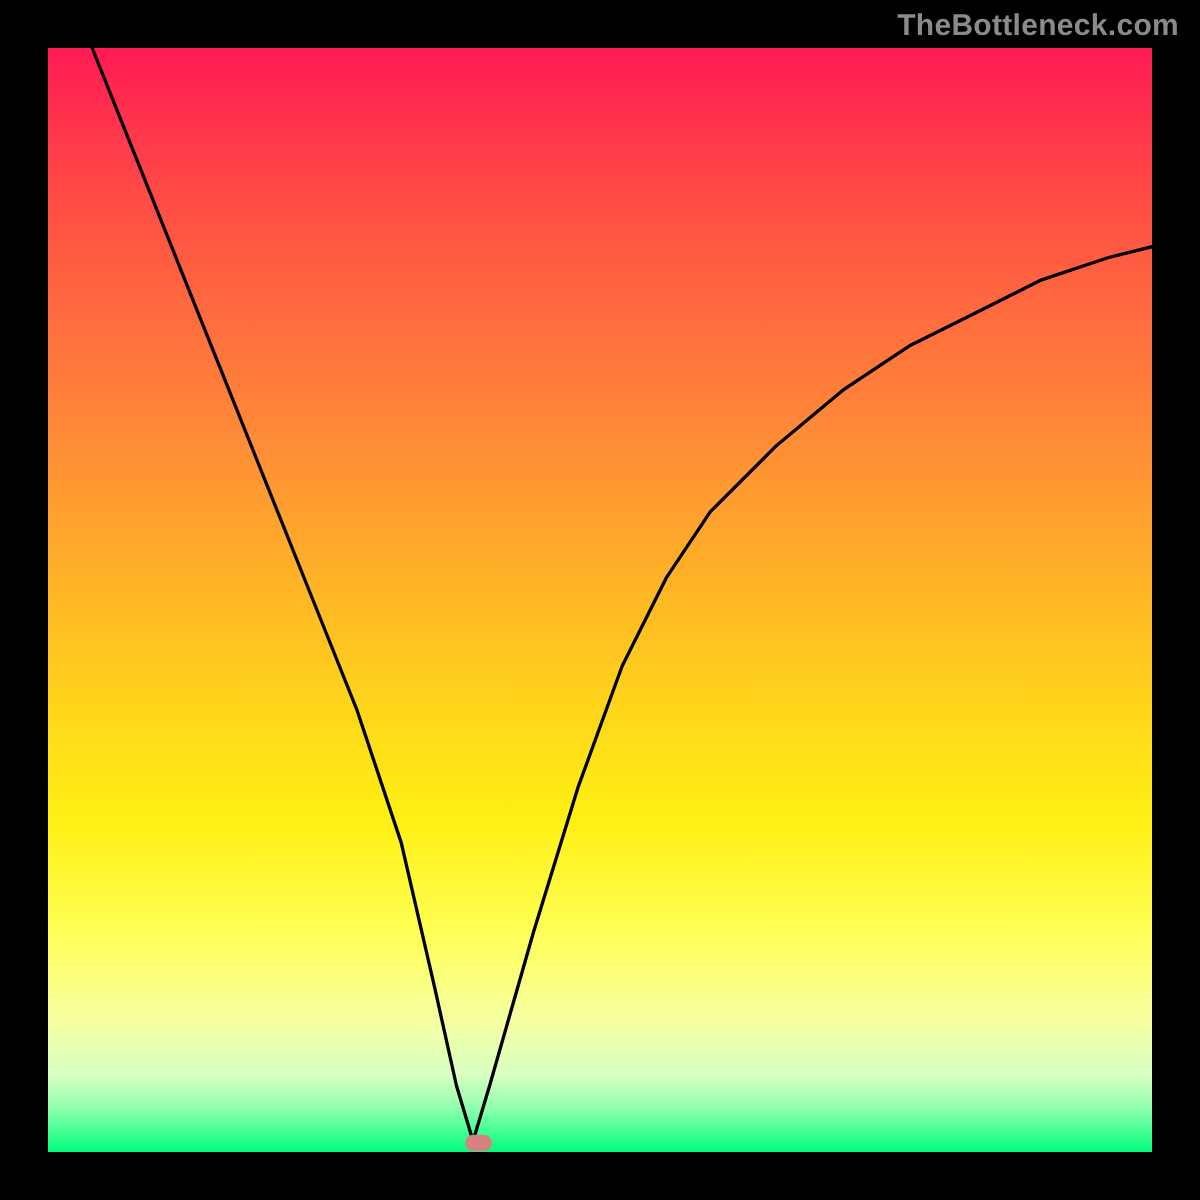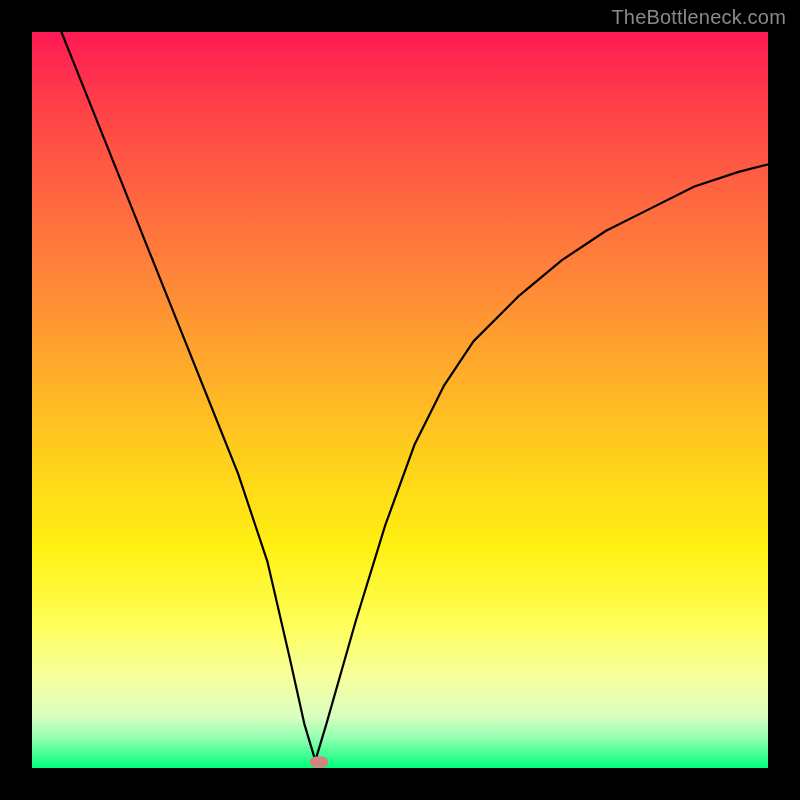--- a/index.html
+++ b/index.html
@@ -39,21 +39,21 @@
       #00ff7a 100%
     );
     overflow: hidden;
   }
   .watermark {
     position: absolute;
     top: 6px;
     right: 14px;
     color: #8a8a8a;
     font-size: 20px;
-    font-weight: 400;
+    font-weight: 700;
     letter-spacing: 0.2px;
   }
   svg.curve {
     position: absolute;
     top: 0;
     left: 0;
     width: 736px;
     height: 736px;
   }
   .marker {

